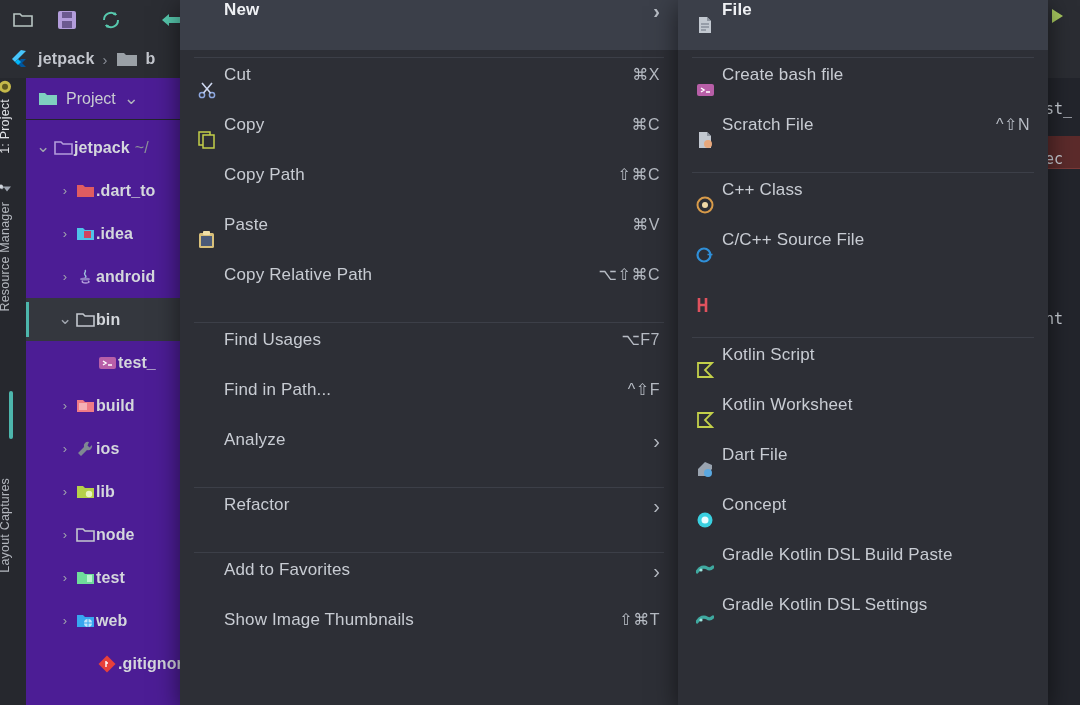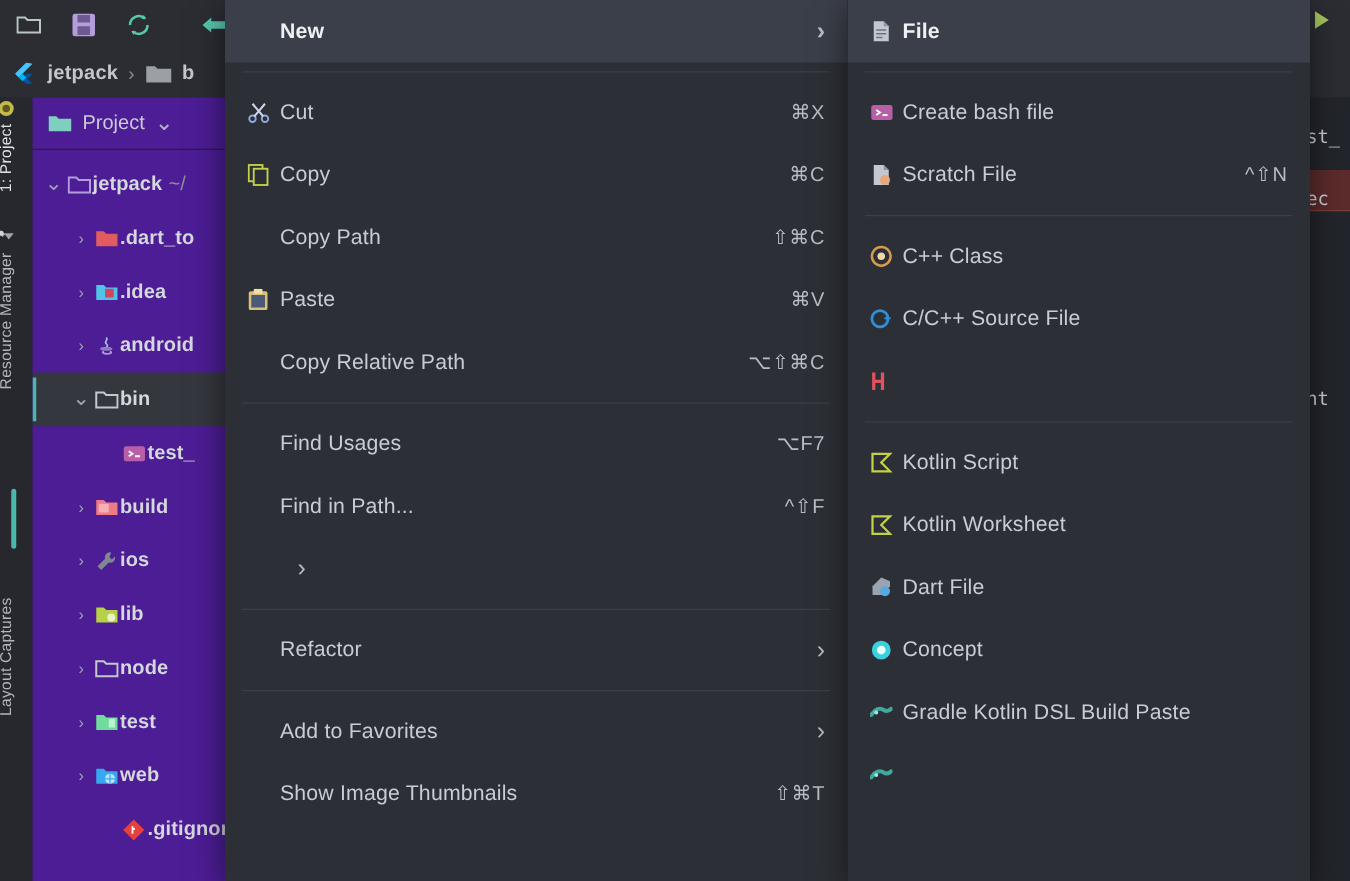--- a/index.html
+++ b/index.html
@@ -160,21 +160,20 @@
     border-right: 1px solid #1f2127;
   }
   #submenu {
     left: 678px; top: 0;
     width: 370px; height: 705px;
     background: #2d2f36;
   }
   .mi {
     height: 50px;
     display: flex;
-    align-items: center;
     padding: 0 18px 0 18px;
     color: #c8ccd3;
     font-size: 17px;
     box-sizing: border-box;
     position: relative;
   }
   .mi.hl { background: #3b3f49; color: #eef0f3; font-weight: bold; }
   .mi .micon {
     width: 26px;
     flex: 0 0 auto;
@@ -492,20 +491,21 @@
       <span class="mlabel">Find Usages</span>
       <span class="mkey">⌥F7</span>
     </div>
     <div class="mi">
       <span class="micon"></span>
       <span class="mlabel">Find in Path...</span>
       <span class="mkey">^⇧F</span>
     </div>
     <div class="mi">
       <span class="micon"></span>
+      <span class="mlabel">Analyze</span>
       <span class="marrow" style="font-size: 20px;">›</span>
     </div>
     <div class="msep"></div>
     <div class="mi">
       <span class="micon"></span>
       <span class="mlabel">Refactor</span>
       <span class="marrow" style="font-size: 20px;">›</span>
     </div>
     <div class="msep"></div>
     <div class="mi">
@@ -622,14 +622,15 @@
       </span>
       <span class="mlabel">Gradle Kotlin DSL Build Paste</span>
     </div>
     <div class="mi">
       <span class="micon">
         <svg width="18" height="18" viewBox="0 0 18 18">
           <path d="M1 11c3-5 7-6 10-4 2 1.4 4 1 6-1" stroke="#3fa9a0" stroke-width="3.2" fill="none" stroke-linecap="round"></path>
           <circle cx="5" cy="9" r="1.6" fill="#9fe8e0"></circle>
         </svg>
       </span>
+      <span class="mlabel">Gradle Kotlin DSL Settings</span>
     </div>
   </div>
 
 </body></html>

